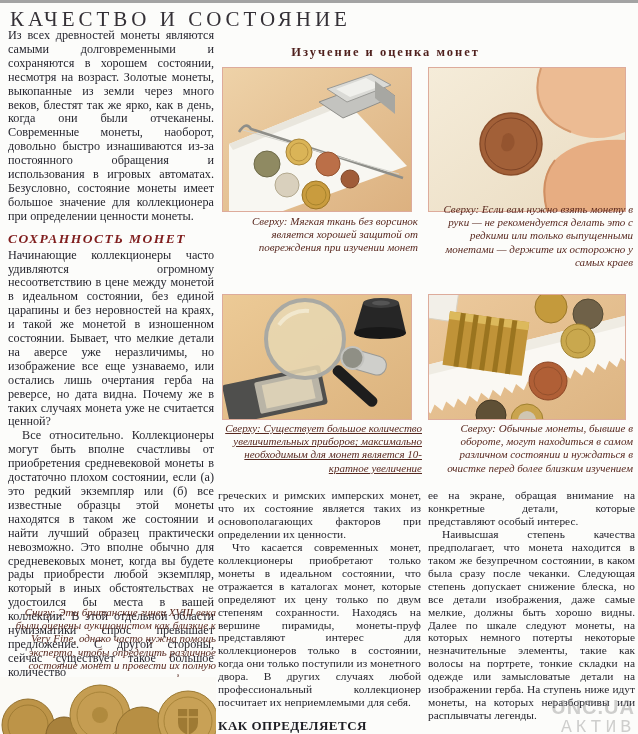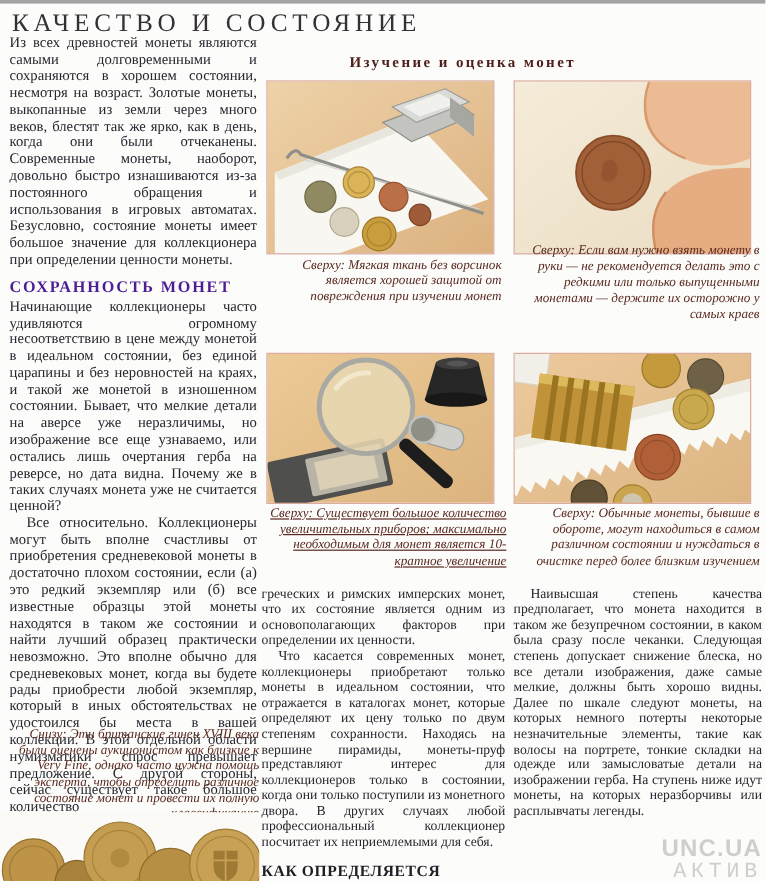--- a/index.html
+++ b/index.html
@@ -9,21 +9,21 @@
     font-family:"Liberation Serif","DejaVu Serif",serif; color:#26262f;
   }
   .title {
     position:absolute; left:10px; top:4px; margin:0;
     font-size:21px; font-weight:normal; letter-spacing:4px; color:#343036;
   }
   .col { position:absolute; text-align:justify; }
   .col p { margin:0; }
   p.ind { text-indent:14px; }
   .left-col { left:8px; top:26px; width:206px; font-size:12.2px; line-height:13.9px; }
-  .left-col h2 { font-size:13.5px; letter-spacing:1.5px; margin:8px 0 3px 0; color:#4c1d95; }
+  .left-col h2 { font-size:13.5px; letter-spacing:1.5px; margin:8px 0 3px 0; color:#7f1d1d;font-style:italic; }
   .sm { font-size:11.4px; line-height:12.95px; }
   .mid-col { left:218px; top:486px; width:203px; }
   .right-col { left:428px; top:486px; width:207px; }
   .mid-col h2 { font-size:13px; line-height:15.5px; letter-spacing:0.5px; margin:9px 0 0 0; color:#1e1e24; text-align:left; }
   .grid-heading {
     position:absolute; left:240px; top:42px; width:240px; text-align:right;
     font-weight:bold; font-size:12.5px; letter-spacing:2px; color:#4e1f1c;
   }
   .caption {
     position:absolute; font-style:italic; font-size:11px; line-height:13.2px;
@@ -192,26 +192,27 @@
         <circle cx="98" cy="125" r="16" fill="#caa44e" stroke="#a0812f"></circle>
         <circle cx="98" cy="125" r="9" fill="#cfc6b2"></circle>
       </g>
     </svg>
   </div>
 
   <div class="caption cap3">Сверху: Существует большое количество увеличительных приборов; максимально необходимым для монет является 10-кратное увеличение</div>
   <div class="caption cap4">Сверху: Обычные монеты, бывшие в обороте, могут находиться в самом различном состоянии и нуждаться в очистке перед более близким изучением</div>
 
   <div class="col sm mid-col">
-    <p>греческих и римских имперских монет, что их состояние является одним из основополагающих факторов при определении их ценности.</p>
+    <p>греческих и римских имперских монет, что их состояние является таких из основополагающих факторов при определении их ценности.</p>
     <p class="ind">Что касается современных монет, коллекционеры приобретают только монеты в идеальном состоянии, что отражается в каталогах монет, которые определяют их цену только по двум степеням сохранности. Находясь на вершине пирамиды, монеты-пруф представляют интерес для коллекционеров только в состоянии, когда они только поступили из монетного двора. В других случаях любой профессиональный коллекционер посчитает их неприемлемыми для себя.</p>
     <h2>КАК ОПРЕДЕЛЯЕТСЯ КАЧЕСТВО И СОСТОЯНИЕ</h2>
   </div>
 
   <div class="col sm right-col">
+    <p>ее на экране, обращая внимание на конкретные детали, которые представляют особый интерес.</p>
     <p class="ind">Наивысшая степень качества предполагает, что монета находится в таком же безупречном состоянии, в каком была сразу после чеканки. Следующая степень допускает снижение блеска, но все детали изображения, даже самые мелкие, должны быть хорошо видны. Далее по шкале следуют монеты, на которых немного потерты некоторые незначительные элементы, такие как волосы на портрете, тонкие складки на одежде или замысловатые детали на изображении герба. На ступень ниже идут монеты, на которых неразборчивы или расплывчаты легенды.</p>
   </div>
 
   <div class="photo ph5">
     <svg width="216" height="60" viewBox="0 0 216 60">
       <rect width="216" height="60" fill="#fbfaf6"></rect>
       <g>
         <ellipse cx="100" cy="58" rx="95" ry="10" fill="#000" opacity="0.05"></ellipse>
         <circle cx="28" cy="48" r="26" fill="#bd9448" stroke="#94712f"></circle>
         <circle cx="28" cy="48" r="20" fill="none" stroke="#a07c34"></circle>

